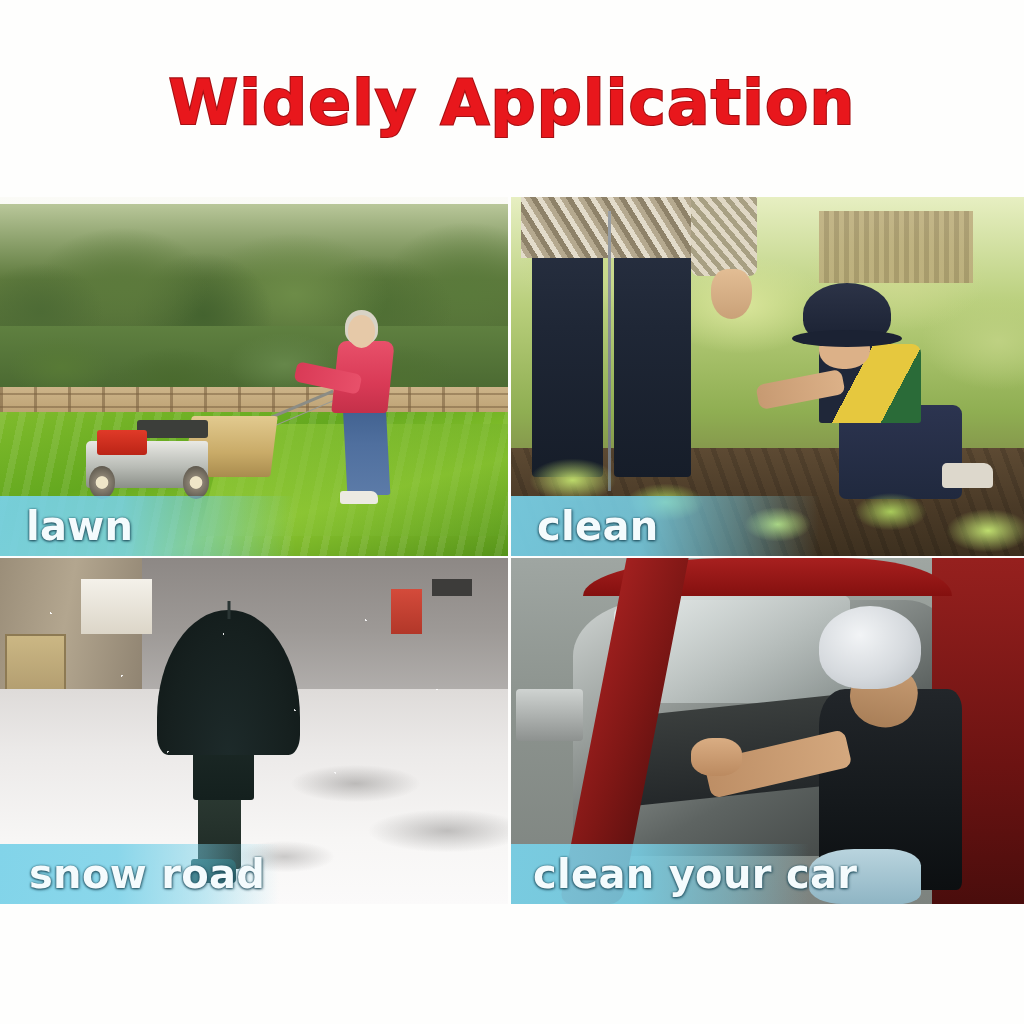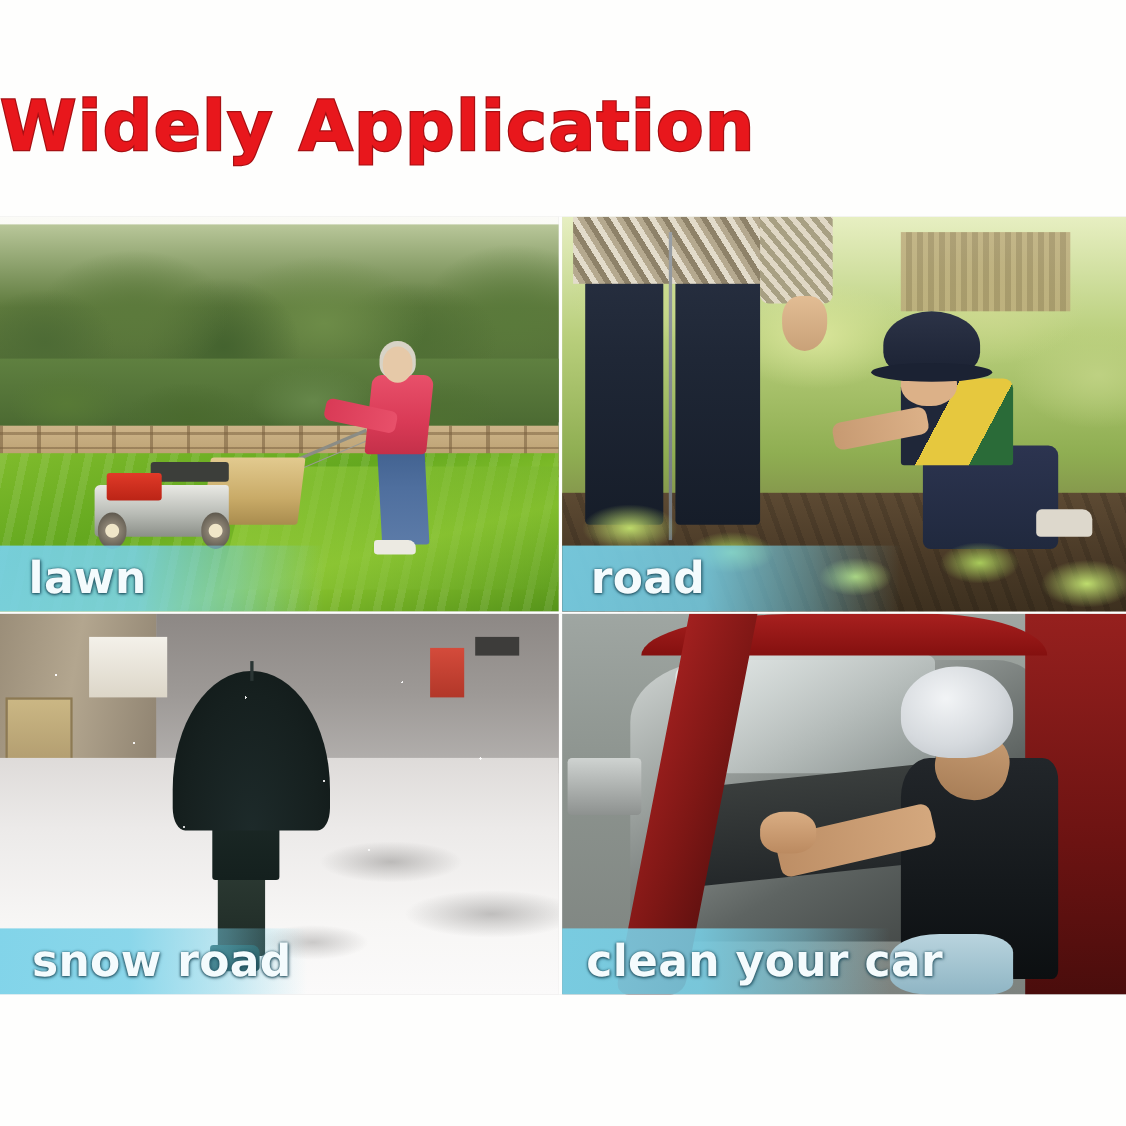--- a/index.html
+++ b/index.html
@@ -14,22 +14,22 @@
 
   #poster {
     position:relative;
     width:1024px; height:1024px;
     background:#fefefd;
   }
 
   
   .heading-wrap {
     position:absolute;
-    top:16px; left:0; width:1024px; height:196px;
-    display:flex; align-items:center; 
+    top:4px; left:0; width:1024px; height:196px;
+    display:flex; align-items:center; justify-content:center;
     background:#fefefd;
   }
   .heading {
     font-size:63px;
     font-weight:bold;
     letter-spacing:1.2px;
     color:#e8171c;
     -webkit-text-stroke:2.2px #a71013;
     paint-order:stroke fill;
     white-space:nowrap;
@@ -540,21 +540,21 @@
         <div class="child-shoe"></div>
         <div class="child-shirt"></div>
         <div class="child-arm"></div>
         <div class="child-face"></div>
         <div class="child-hat"></div>
 
         <div class="plant-fg"></div>
       </div>
       <div class="caption w-plant">
         <div class="band"></div>
-        <div class="label">road</div>
+        <div class="label">clean</div>
       </div>
     </div>
 
     <div class="panel bl">
       <div class="scene">
         <div class="snow-bg"></div>
         <div class="snow-bldg-r"></div>
         <div class="snow-bldg-l"></div>
         <div class="snow-win"></div>
         <div class="snow-door"></div>

